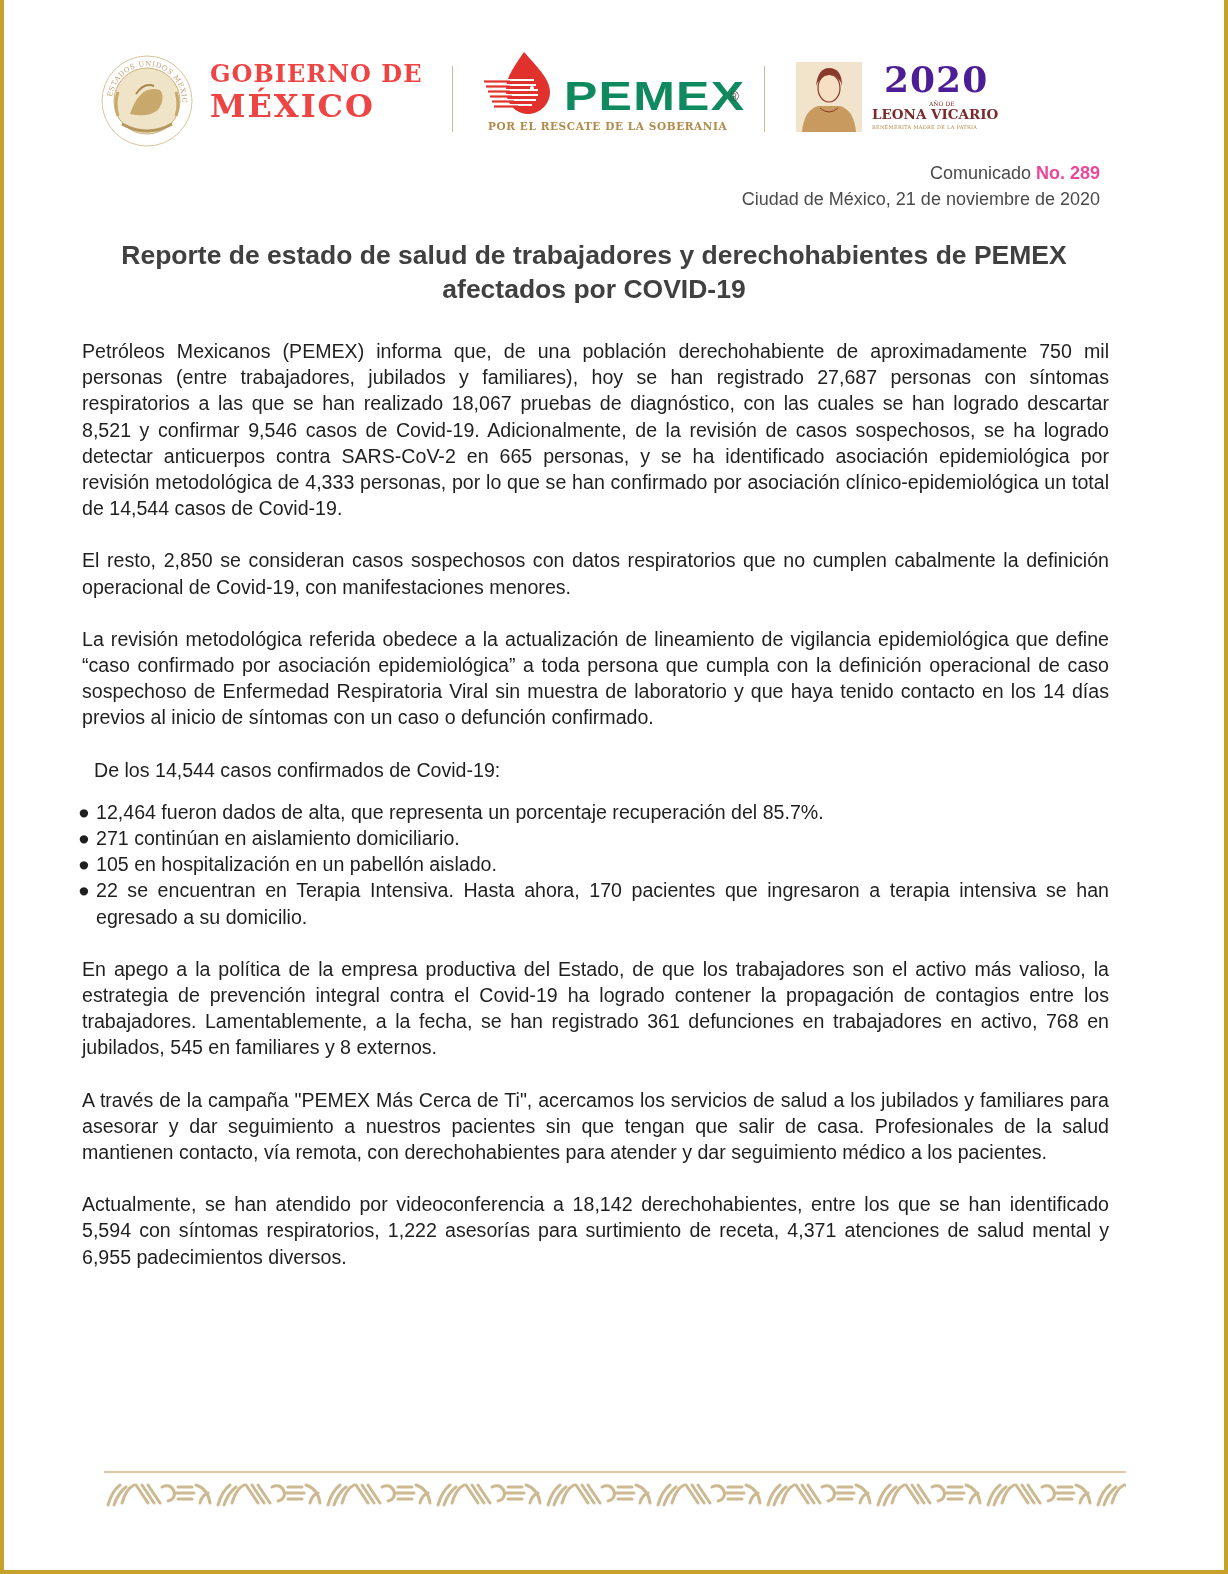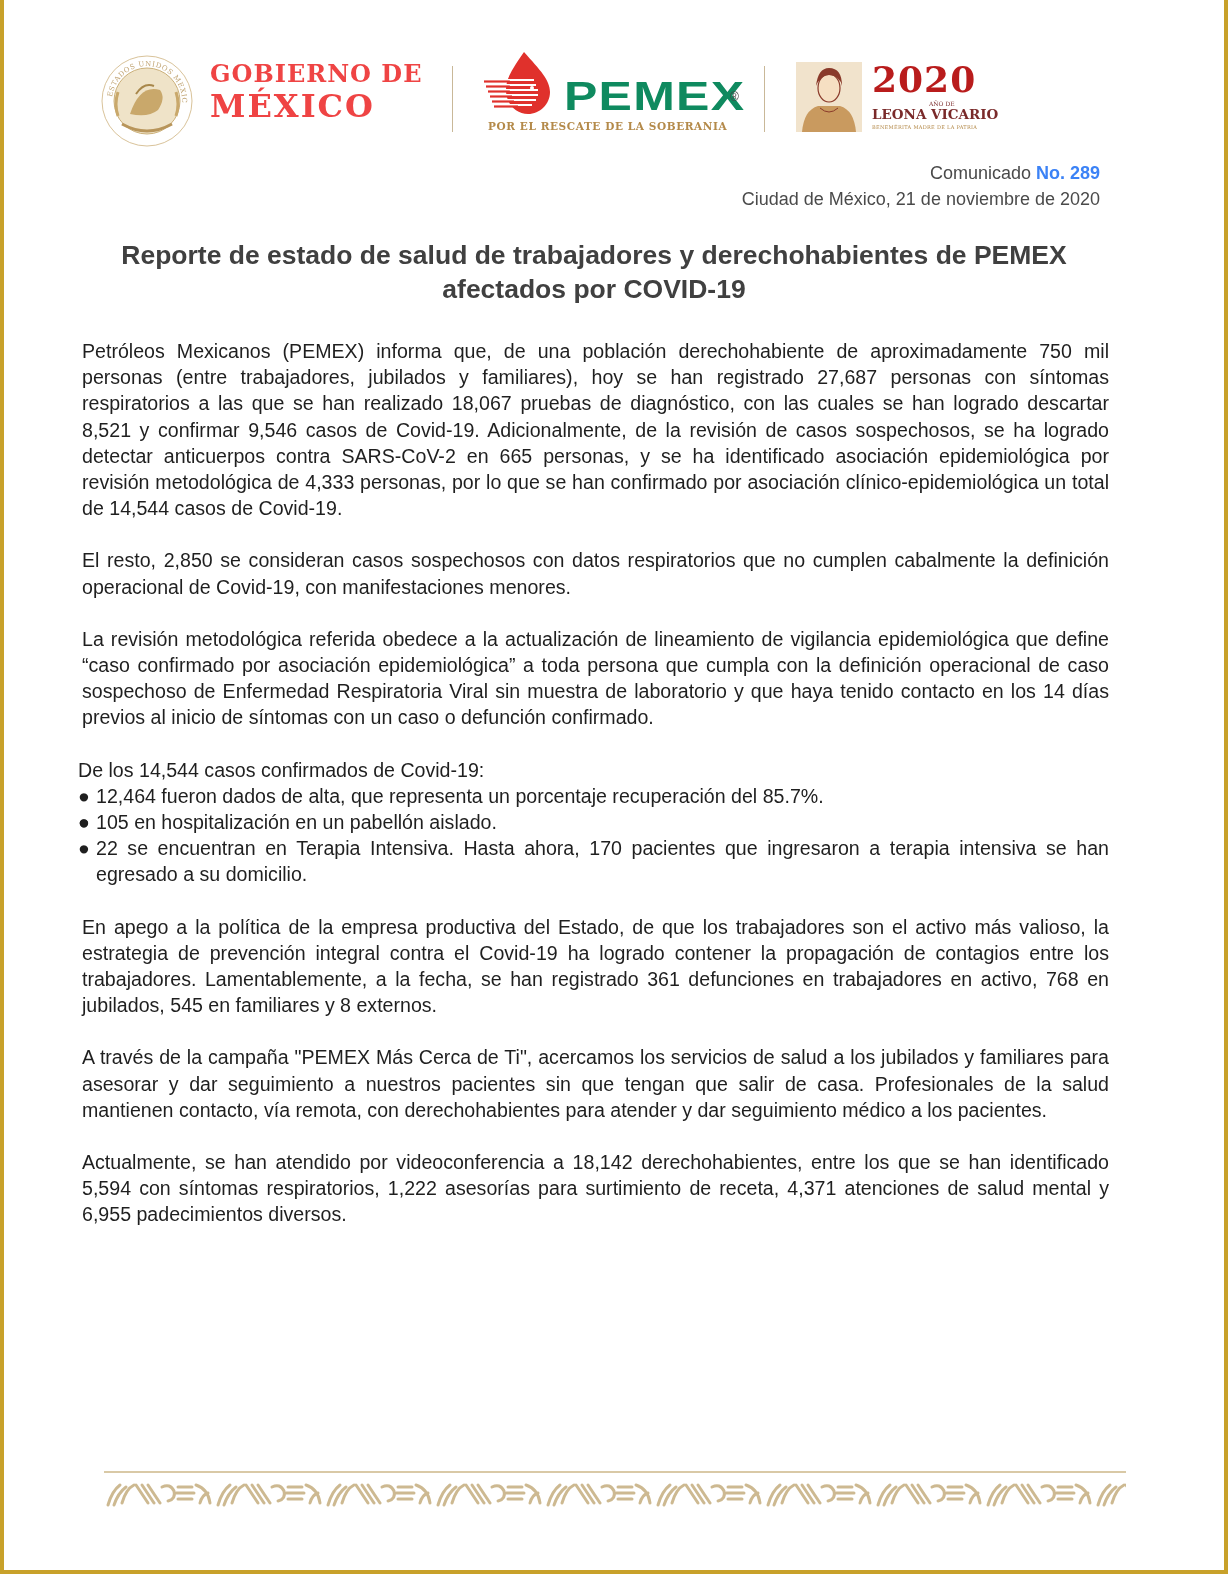--- a/index.html
+++ b/index.html
@@ -63,25 +63,25 @@
       position: absolute; left: 8px; top: 70px;
       font-family: "DejaVu Serif", serif;
       font-weight: bold;
       font-size: 10.5px;
       color: #b48a4a;
       letter-spacing: 0.6px;
       white-space: nowrap;
     }
     .leona { position: absolute; left: 692px; top: 14px; width: 230px; height: 80px; }
     .leona-year {
-      position: absolute; left: 80px; top: -2px;
+      position: absolute; left: 92px; top: -2px;
       font-family: "DejaVu Serif", serif;
       font-weight: bold;
       font-size: 36px;
-      color: #b91c1c;
+      color: #4c1d95;
       letter-spacing: 1px;
     }
     .leona-ano {
       position: absolute; left: 137px; top: 40px;
       font-size: 6px; color: #7a2a2a; font-family: "DejaVu Serif", serif;
     }
     .leona-name {
       position: absolute; left: 80px; top: 46px;
       font-family: "DejaVu Serif", serif;
       font-weight: bold;
@@ -98,40 +98,40 @@
       white-space: nowrap;
     }
     
     .meta {
       position: absolute; right: 124px; top: 160px;
       text-align: right;
       font-size: 18px;
       line-height: 26px;
       color: #4a4a4a;
     }
-    .meta b { color: #3b82f6; }
+    .meta b { color: #ec4899; }
     
     .title {
       position: absolute; left: 74px; top: 238px; width: 1032px;
       text-align: center;
       font-weight: bold;
       font-size: 26.5px;
       line-height: 34px;
       color: #404040;
     }
     
     .body {
       position: absolute; left: 74px; top: 338px; width: 1031px;
       font-size: 19.6px;
       line-height: 26.2px;
       color: #1f1f1f;
       text-align: justify;
     }
     .body p { margin: 0 0 26px 4px; }
-    .body .intro { margin: 0; }
+    .body .intro { margin: 16px; }
     .bullets { list-style: none; margin: 0 0 26px 0; padding: 0; }
     .bullets li { position: relative; padding-left: 18px; }
     .bullets li .dot {
       position: absolute; left: 0; top: 0;
     }
     
     .footer-line {
       position: absolute; left: 100px; top: 1471px; width: 1022px; height: 2px;
       background: #d9c9a6;
     }
@@ -220,21 +220,21 @@
 
   <h1 class="title" style="margin:0;">Reporte de estado de salud de trabajadores y derechohabientes de PEMEX afectados por COVID-19</h1>
 
   <div class="body">
     <p>Petróleos Mexicanos (PEMEX) informa que, de una población derechohabiente de aproximadamente 750 mil personas (entre trabajadores, jubilados y familiares), hoy se han registrado 27,687 personas con síntomas respiratorios a las que se han realizado 18,067 pruebas de diagnóstico, con las cuales se han logrado descartar 8,521 y confirmar 9,546 casos de Covid-19. Adicionalmente, de la revisión de casos sospechosos, se ha logrado detectar anticuerpos contra SARS-CoV-2 en 665 personas, y se ha identificado asociación epidemiológica por revisión metodológica de 4,333 personas, por lo que se han confirmado por asociación clínico-epidemiológica un total de 14,544 casos de Covid-19.</p>
     <p>El resto, 2,850 se consideran casos sospechosos con datos respiratorios que no cumplen cabalmente la definición operacional de Covid-19, con manifestaciones menores.</p>
     <p>La revisión metodológica referida obedece a la actualización de lineamiento de vigilancia epidemiológica que define “caso confirmado por asociación epidemiológica” a toda persona que cumpla con la definición operacional de caso sospechoso de Enfermedad Respiratoria Viral sin muestra de laboratorio y que haya tenido contacto en los 14 días previos al inicio de síntomas con un caso o defunción confirmado.</p>
     <p class="intro">De los 14,544 casos confirmados de Covid-19:</p>
     <ul class="bullets">
       <li><span class="dot">●</span><span>12,464 fueron dados de alta, que representa un porcentaje recuperación del 85.7%.</span></li>
-      <li><span class="dot">●</span></li>
+      <li><span class="dot">●</span><span>271 continúan en aislamiento domiciliario.</span></li>
       <li><span class="dot">●</span><span>105 en hospitalización en un pabellón aislado.</span></li>
       <li><span class="dot">●</span><span>22 se encuentran en Terapia Intensiva. Hasta ahora, 170 pacientes que ingresaron a terapia intensiva se han egresado a su domicilio.</span></li>
     </ul>
     <p>En apego a la política de la empresa productiva del Estado, de que los trabajadores son el activo más valioso, la estrategia de prevención integral contra el Covid-19 ha logrado contener la propagación de contagios entre los trabajadores. Lamentablemente, a la fecha, se han registrado 361 defunciones en trabajadores en activo, 768 en jubilados, 545 en familiares y 8 externos.</p>
     <p>A través de la campaña "PEMEX Más Cerca de Ti", acercamos los servicios de salud a los jubilados y familiares para asesorar y dar seguimiento a nuestros pacientes sin que tengan que salir de casa. Profesionales de la salud mantienen contacto, vía remota, con derechohabientes para atender y dar seguimiento médico a los pacientes.</p>
     <p>Actualmente, se han atendido por videoconferencia a 18,142 derechohabientes, entre los que se han identificado 5,594 con síntomas respiratorios, 1,222 asesorías para surtimiento de receta, 4,371 atenciones de salud mental y 6,955 padecimientos diversos.</p>
   </div>
 
   <div class="footer-line"></div>
   <svg class="footer-pattern" viewBox="0 0 1022 26" preserveAspectRatio="none">

